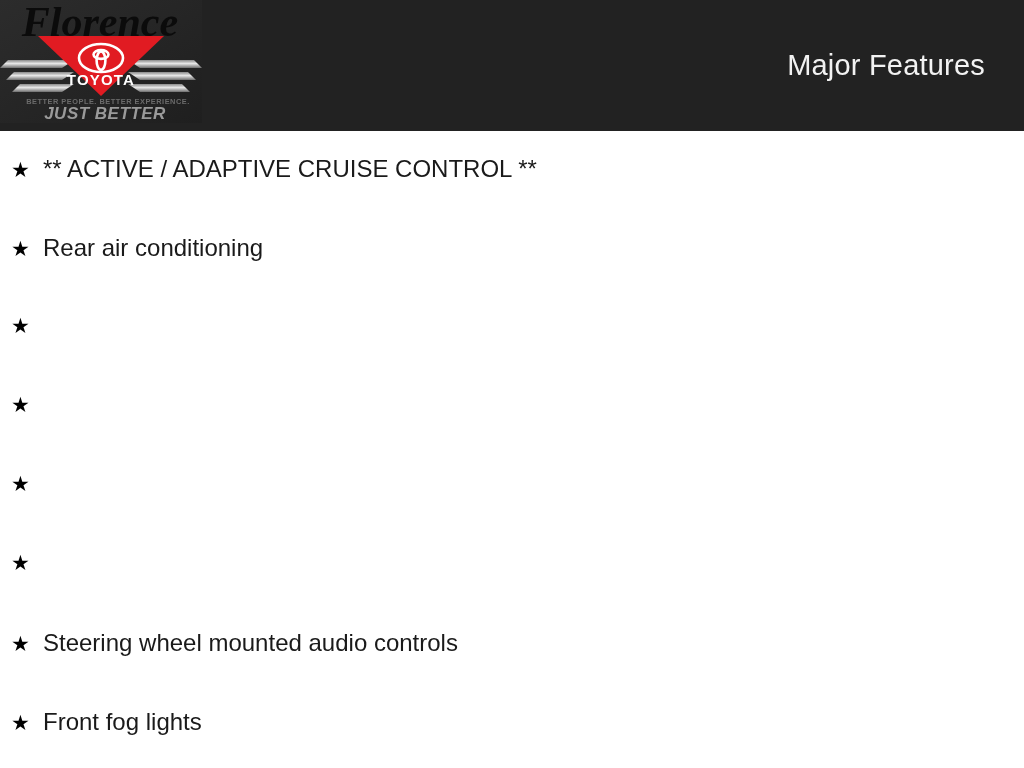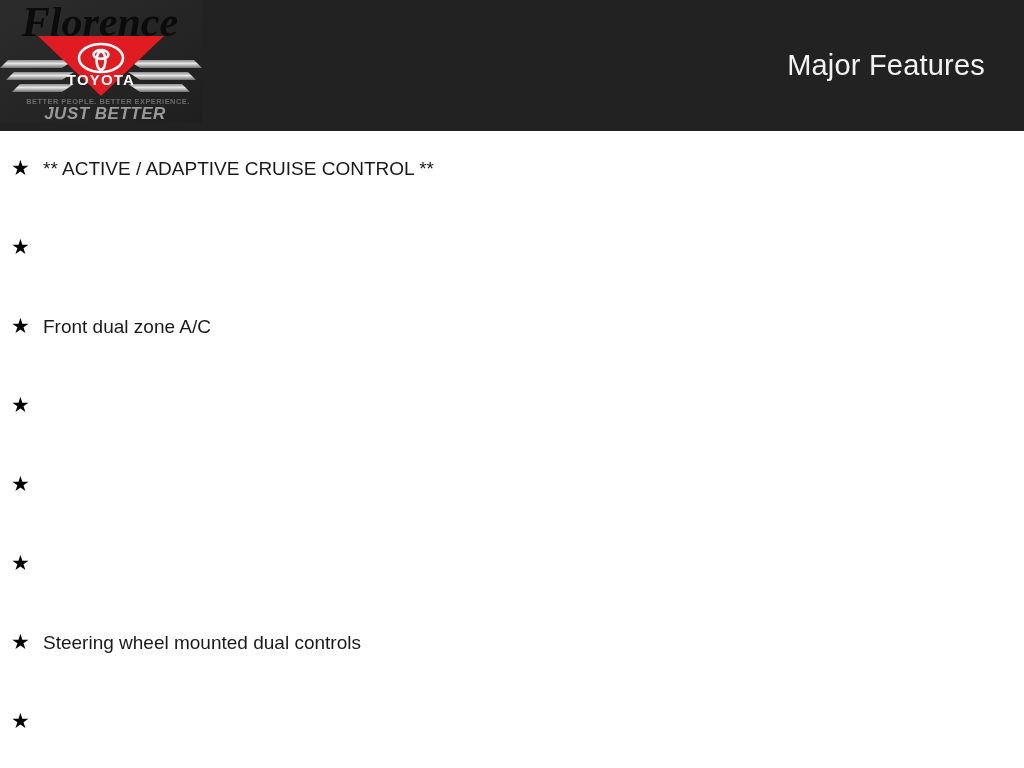--- a/index.html
+++ b/index.html
@@ -76,21 +76,21 @@
     display: inline-block;
     width: 32px;
     flex: 0 0 32px;
     color: #000000;
     font-size: 21px;
     line-height: 1;
   }
 
   .feature-text {
     color: #1a1a1a;
-    font-size: 19px;
+    font-size: 24px;
     line-height: 1;
     white-space: nowrap;
   }
 </style>
 </head>
 <body>
 
 <div class="header">
 
   <div class="logo-panel">
@@ -140,34 +140,35 @@
   <div class="header-title">Major Features</div>
 </div>
 
 <ul class="features">
   <li class="feature-item">
     <span class="feature-bullet">★</span>
     <span class="feature-text">** ACTIVE / ADAPTIVE CRUISE CONTROL **</span>
   </li>
   <li class="feature-item">
     <span class="feature-bullet">★</span>
-  </li>
-  <li class="feature-item">
-    <span class="feature-bullet">★</span>
-    <span class="feature-text">Front dual zone A/C</span>
+    <span class="feature-text">Rear air conditioning</span>
   </li>
   <li class="feature-item">
     <span class="feature-bullet">★</span>
   </li>
   <li class="feature-item">
     <span class="feature-bullet">★</span>
   </li>
   <li class="feature-item">
     <span class="feature-bullet">★</span>
   </li>
   <li class="feature-item">
     <span class="feature-bullet">★</span>
-    <span class="feature-text">Steering wheel mounted dual controls</span>
   </li>
   <li class="feature-item">
     <span class="feature-bullet">★</span>
+    <span class="feature-text">Steering wheel mounted audio controls</span>
+  </li>
+  <li class="feature-item">
+    <span class="feature-bullet">★</span>
+    <span class="feature-text">Front fog lights</span>
   </li>
 </ul>
 
 </body></html>

